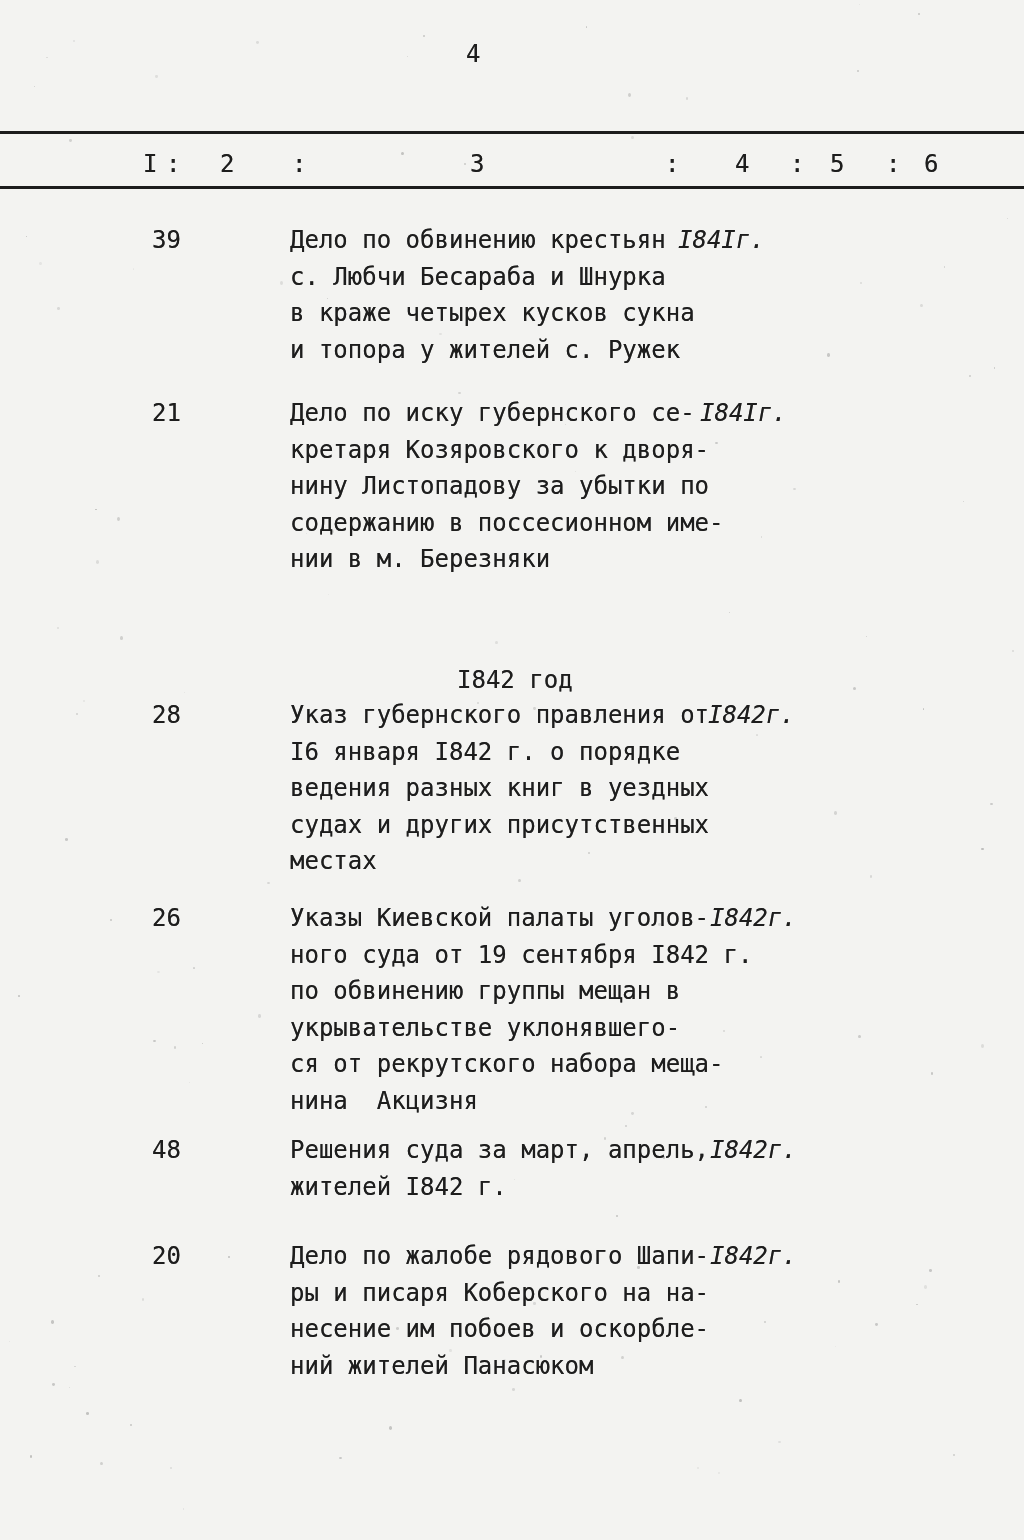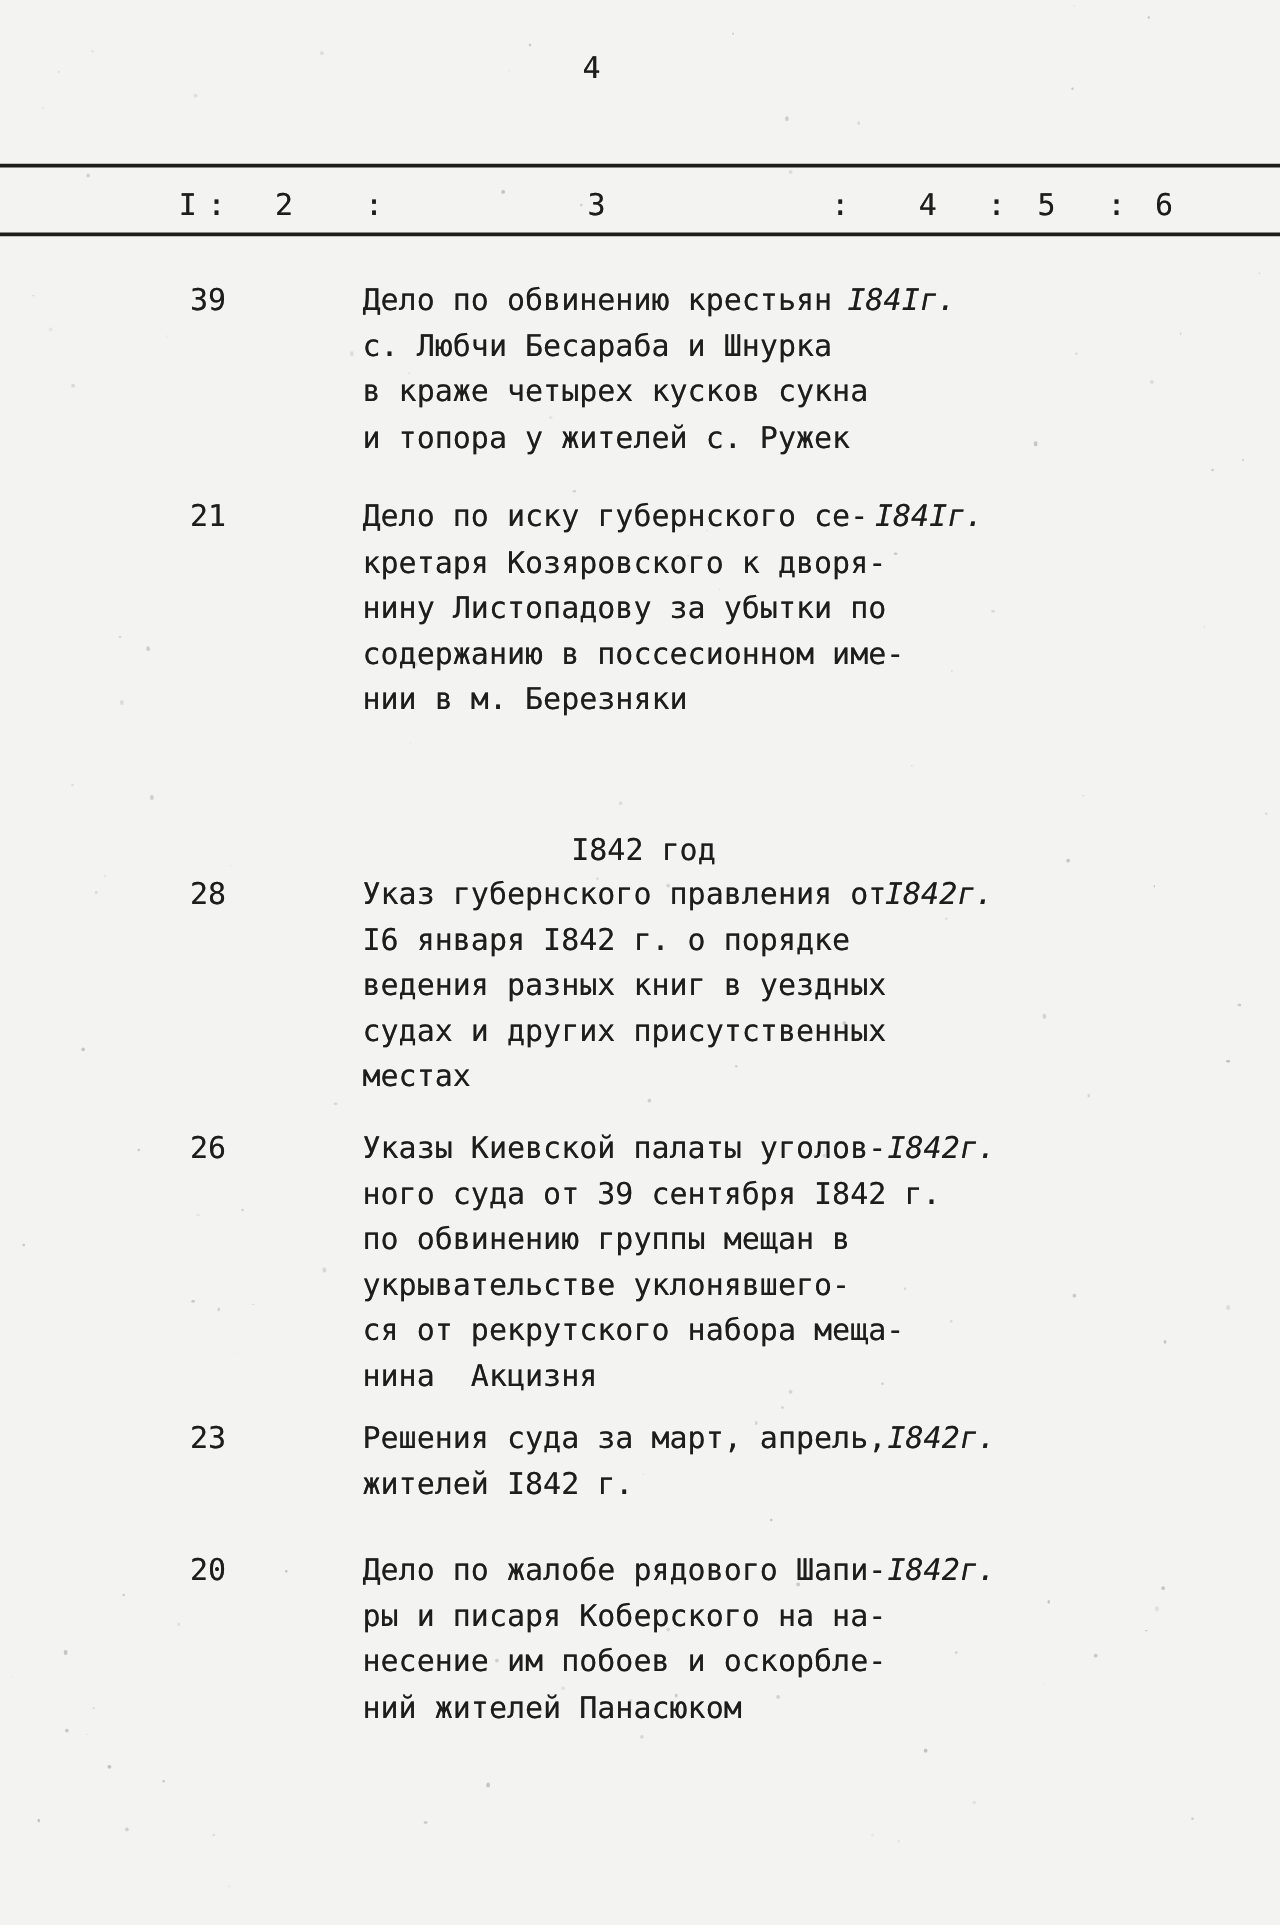--- a/index.html
+++ b/index.html
@@ -279,30 +279,30 @@
 I6 января I842 г. о порядке
 ведения разных книг в уездных
 судах и других присутственных
 местах</span>
     <span class="year txt" style="left:708px">I842г.</span>
   </div>
 
   <div class="entry" style="top:900px">
     <span class="num txt">26</span>
     <span class="desc txt">Указы Киевской палаты уголов-
-ного суда от 39 сентября I842 г.
+ного суда от 19 сентября I842 г.
 по обвинению группы мещан в
 укрывательстве уклонявшего-
 ся от рекрутского набора меща-
 нина  Акцизня</span>
     <span class="year txt" style="left:710px">I842г.</span>
   </div>
 
   <div class="entry" style="top:1132px">
-    <span class="num txt">23</span>
+    <span class="num txt">48</span>
     <span class="desc txt">Решения суда за март, апрель,
 жителей I842 г.</span>
     <span class="year txt" style="left:710px">I842г.</span>
   </div>
 
   <div class="entry" style="top:1238px">
     <span class="num txt">20</span>
     <span class="desc txt">Дело по жалобе рядового Шапи-
 ры и писаря Коберского на на-
 несение им побоев и оскорбле-

